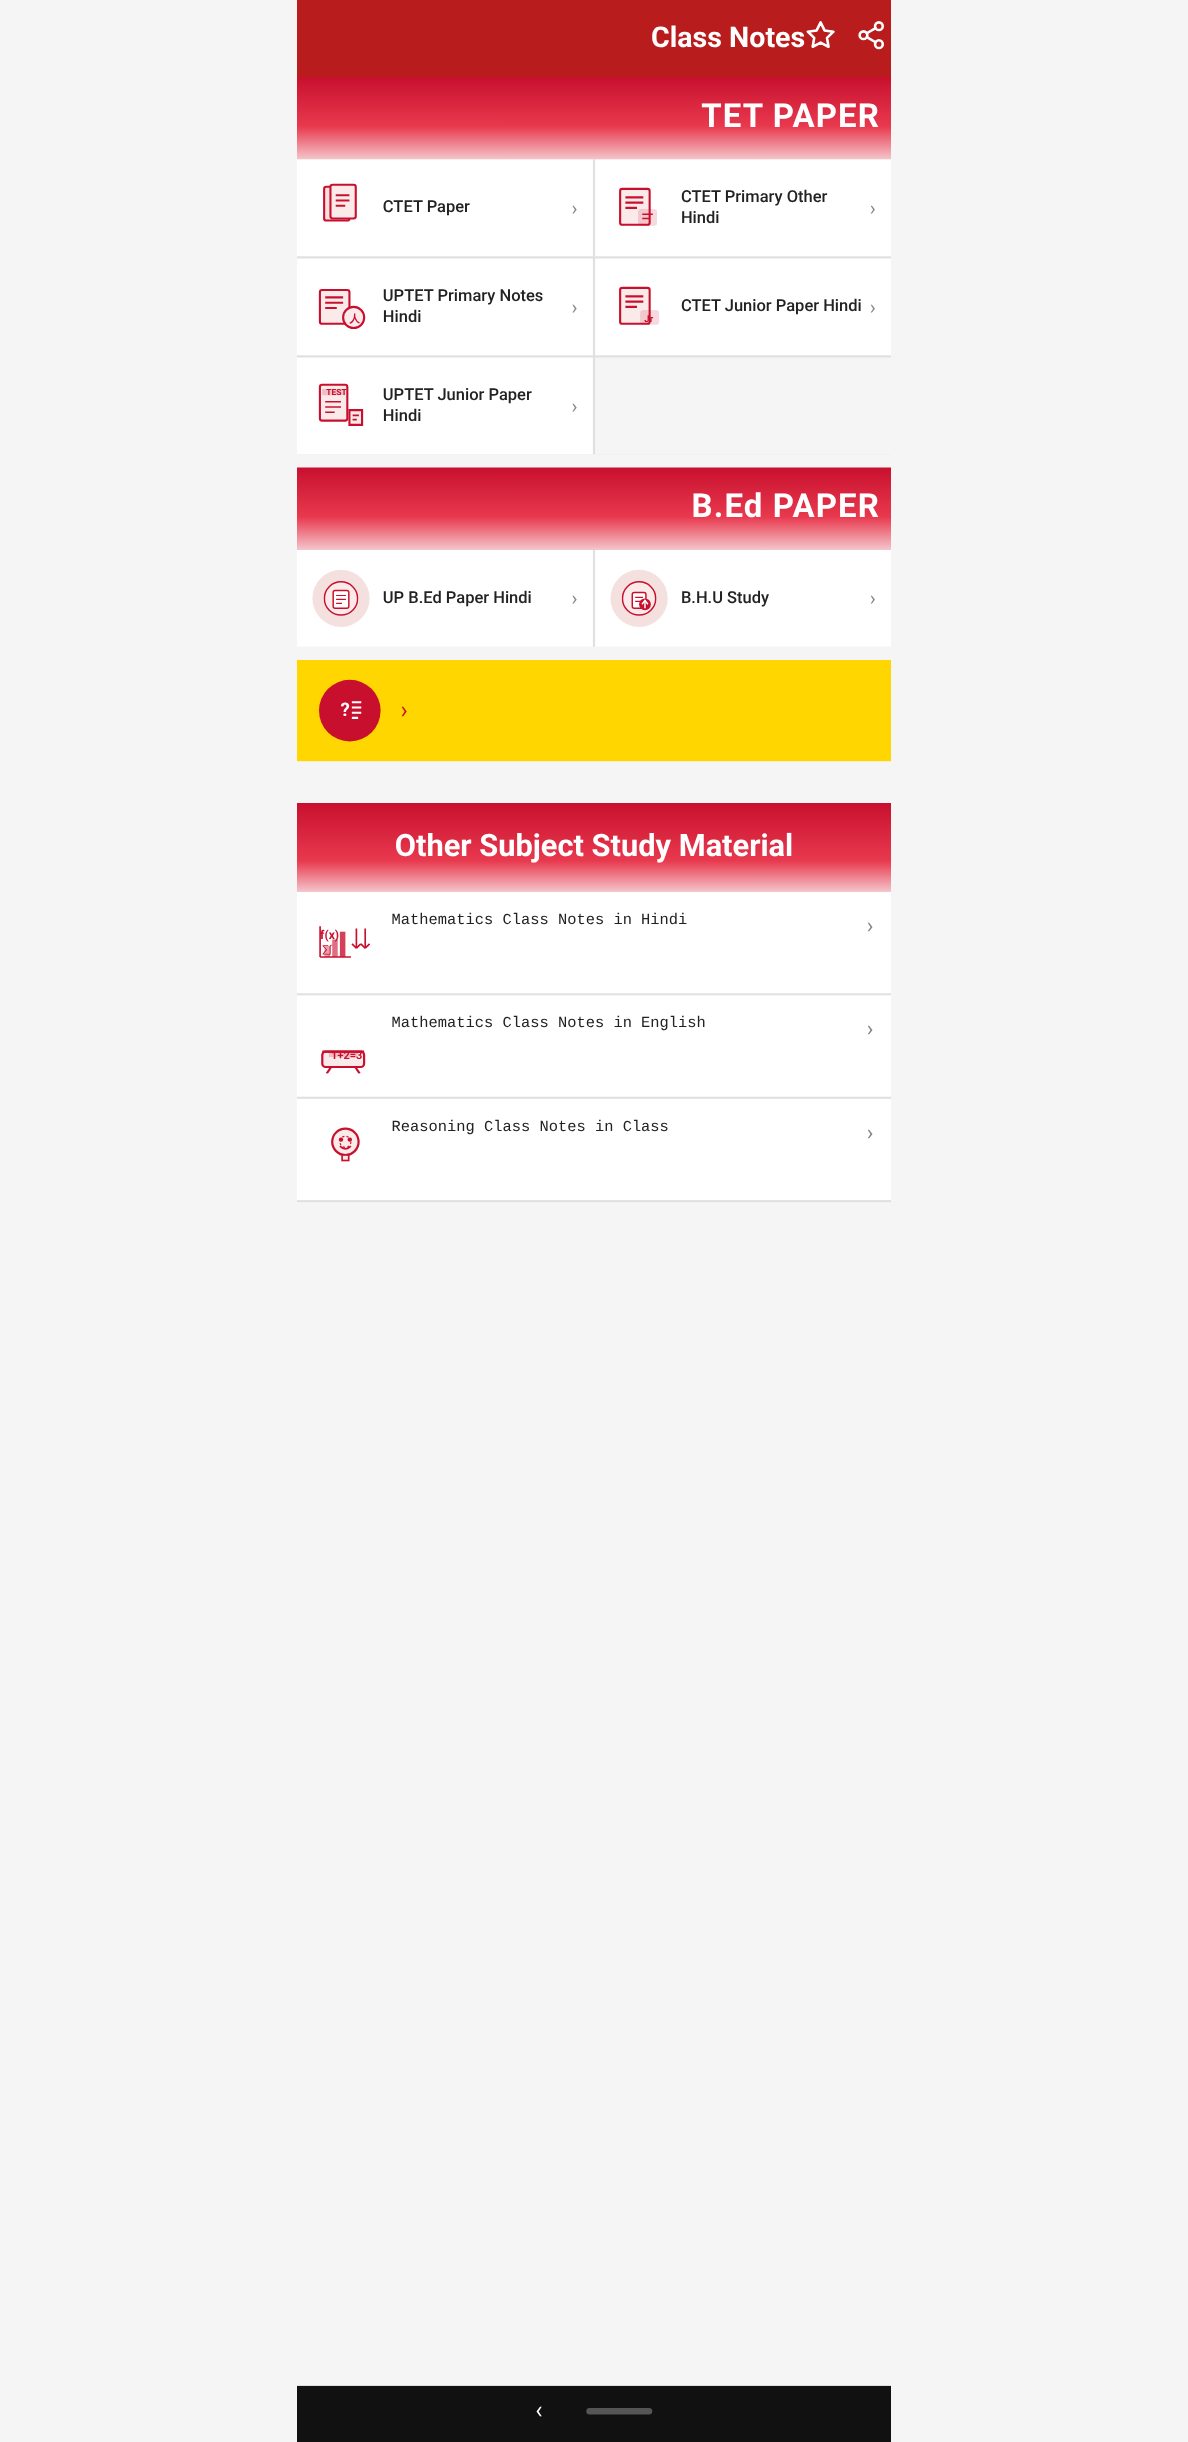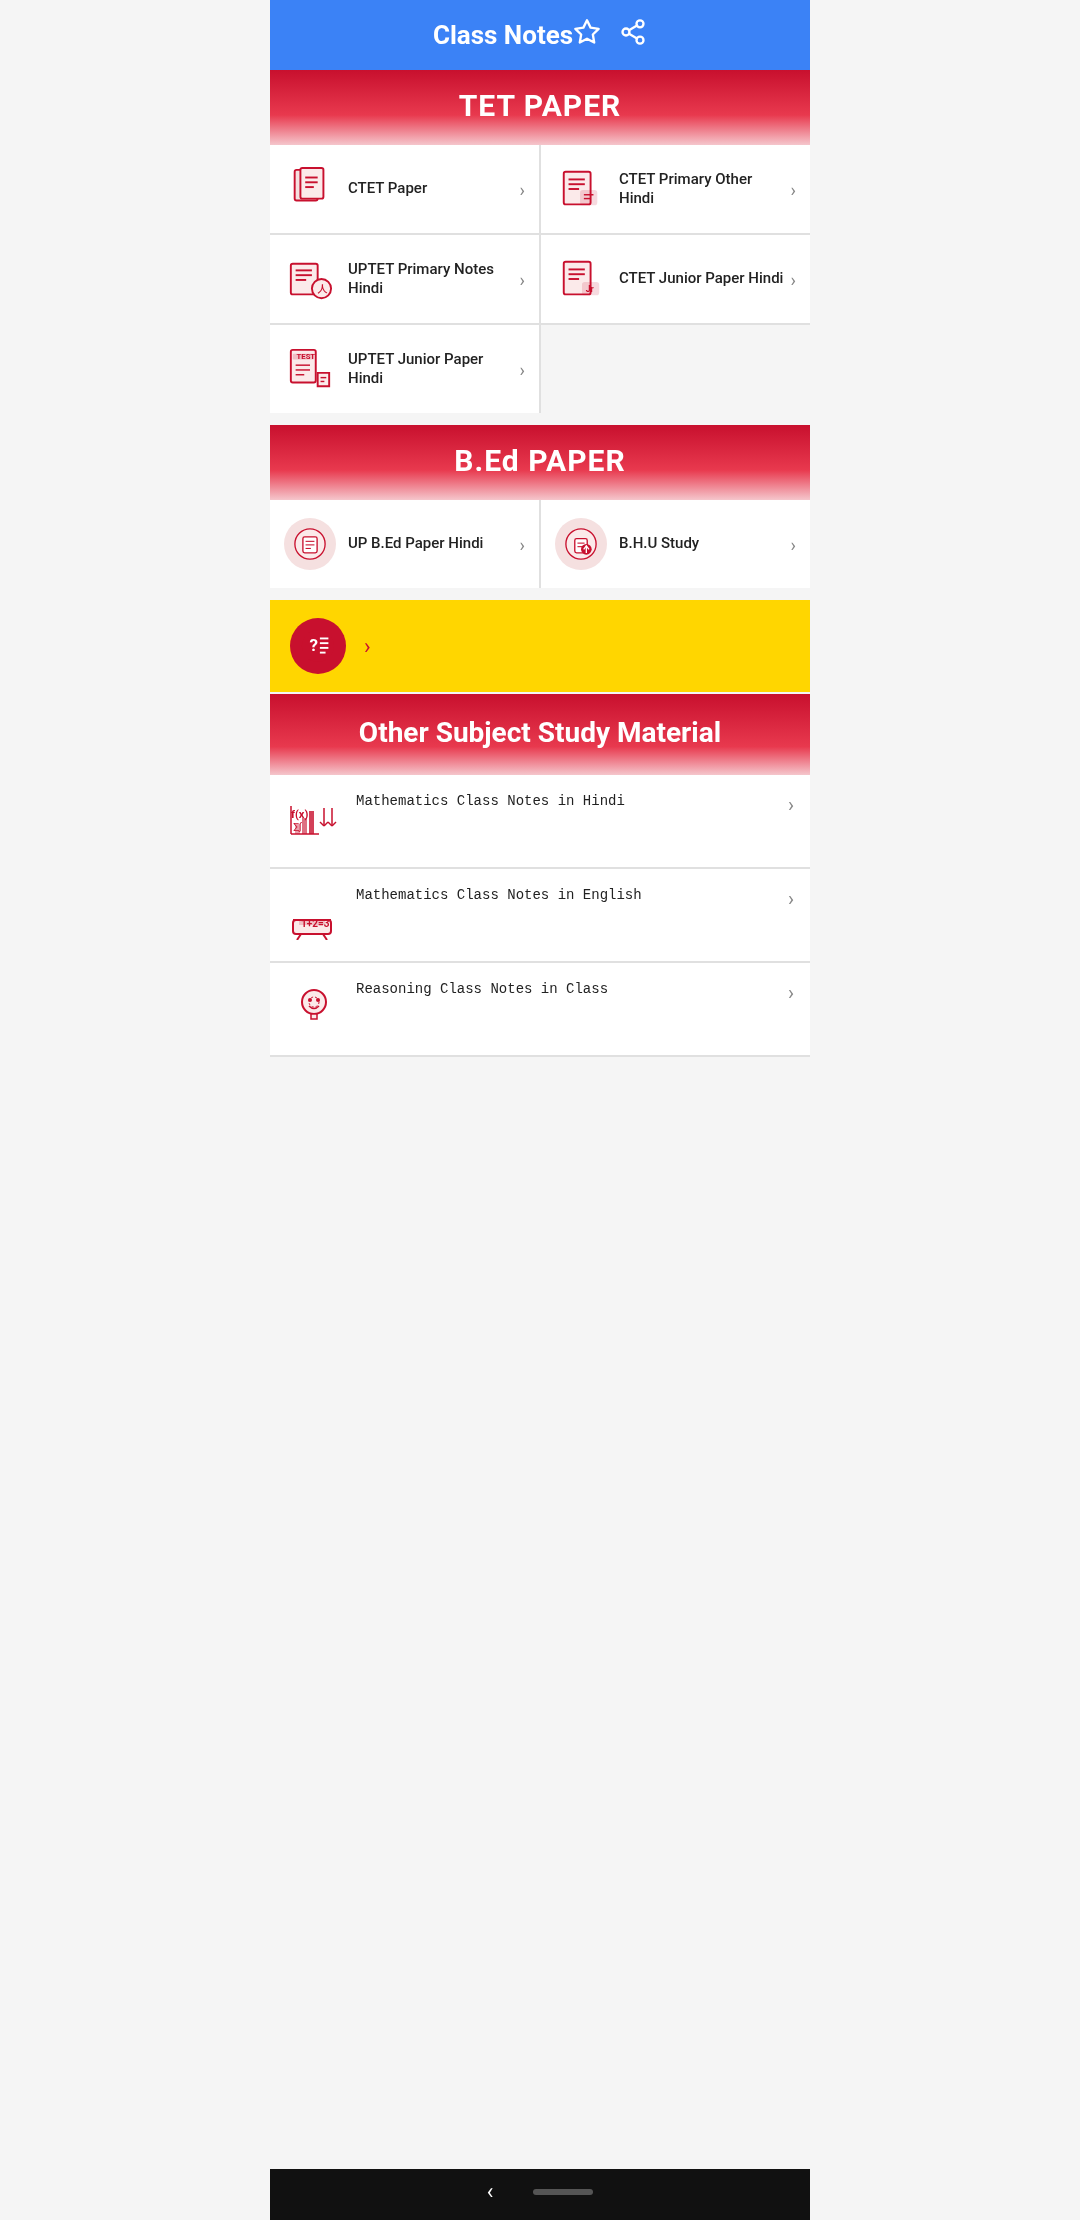--- a/index.html
+++ b/index.html
@@ -10,25 +10,25 @@
       width: 100%;
       max-width: 540px;
       margin: 0 auto;
       min-height: 100vh;
       display: flex;
       flex-direction: column;
     }
 
     
     .header {
-      background: #3b82f6;
+      background: #b91c1c;
       padding: 18px 4px;
       display: flex;
       align-items: center;
-      justify-content: center;
+      justify-content: flex-end;
     }
     .header-title {
       color: white;
       font-size: 26px;
       font-weight: bold;
     }
     .header-icons {
       display: flex;
       gap: 18px;
       align-items: center;
@@ -36,21 +36,21 @@
     .header-icon {
       color: white;
       font-size: 24px;
       cursor: pointer;
     }
 
     
     .section-banner {
       background: linear-gradient(180deg, #c8102e 0%, #e8394e 60%, #f5c6cc 100%);
       padding: 18px 10px 22px;
-      text-align: center;
+      text-align: right;
     }
     .section-banner-title {
       color: white;
       font-size: 30px;
       font-weight: bold;
       letter-spacing: 1px;
     }
 
     
     .items-grid {
@@ -146,20 +146,21 @@
     .quiz-chevron {
       color: #c8102e;
       font-size: 22px;
     }
 
     
     .other-banner {
       background: linear-gradient(180deg, #c8102e 0%, #e8394e 65%, #f5c6cc 100%);
       padding: 22px 10px 26px;
       text-align: center;
+      margin-top: 36px;
     }
     .other-banner-title {
       color: white;
       font-size: 28px;
       font-weight: bold;
     }
 
     .list-item {
       background: white;
       display: flex;

